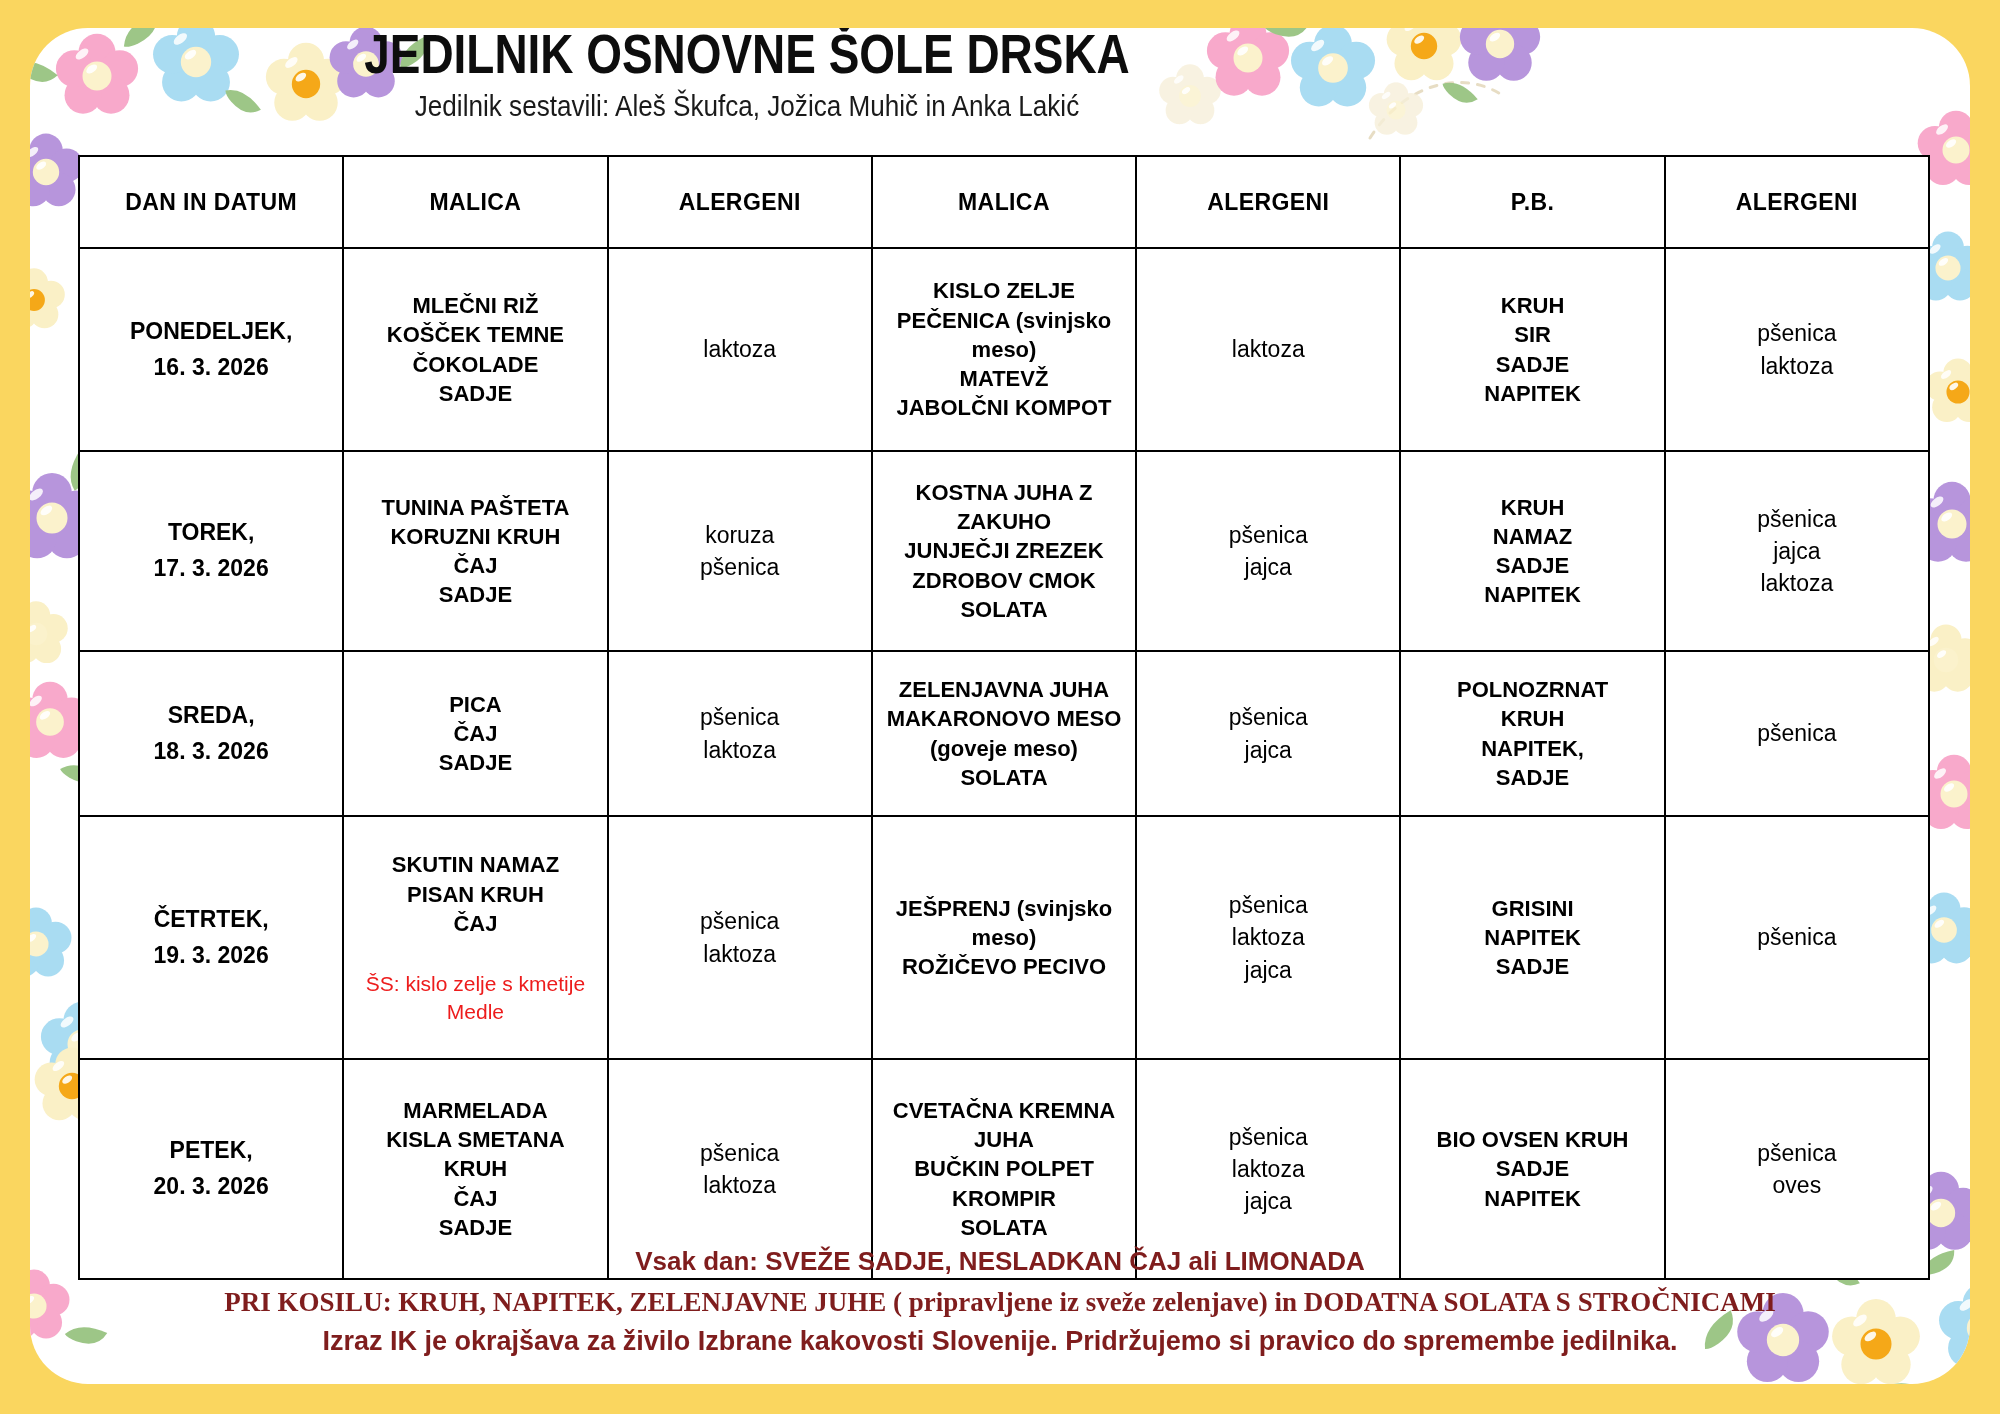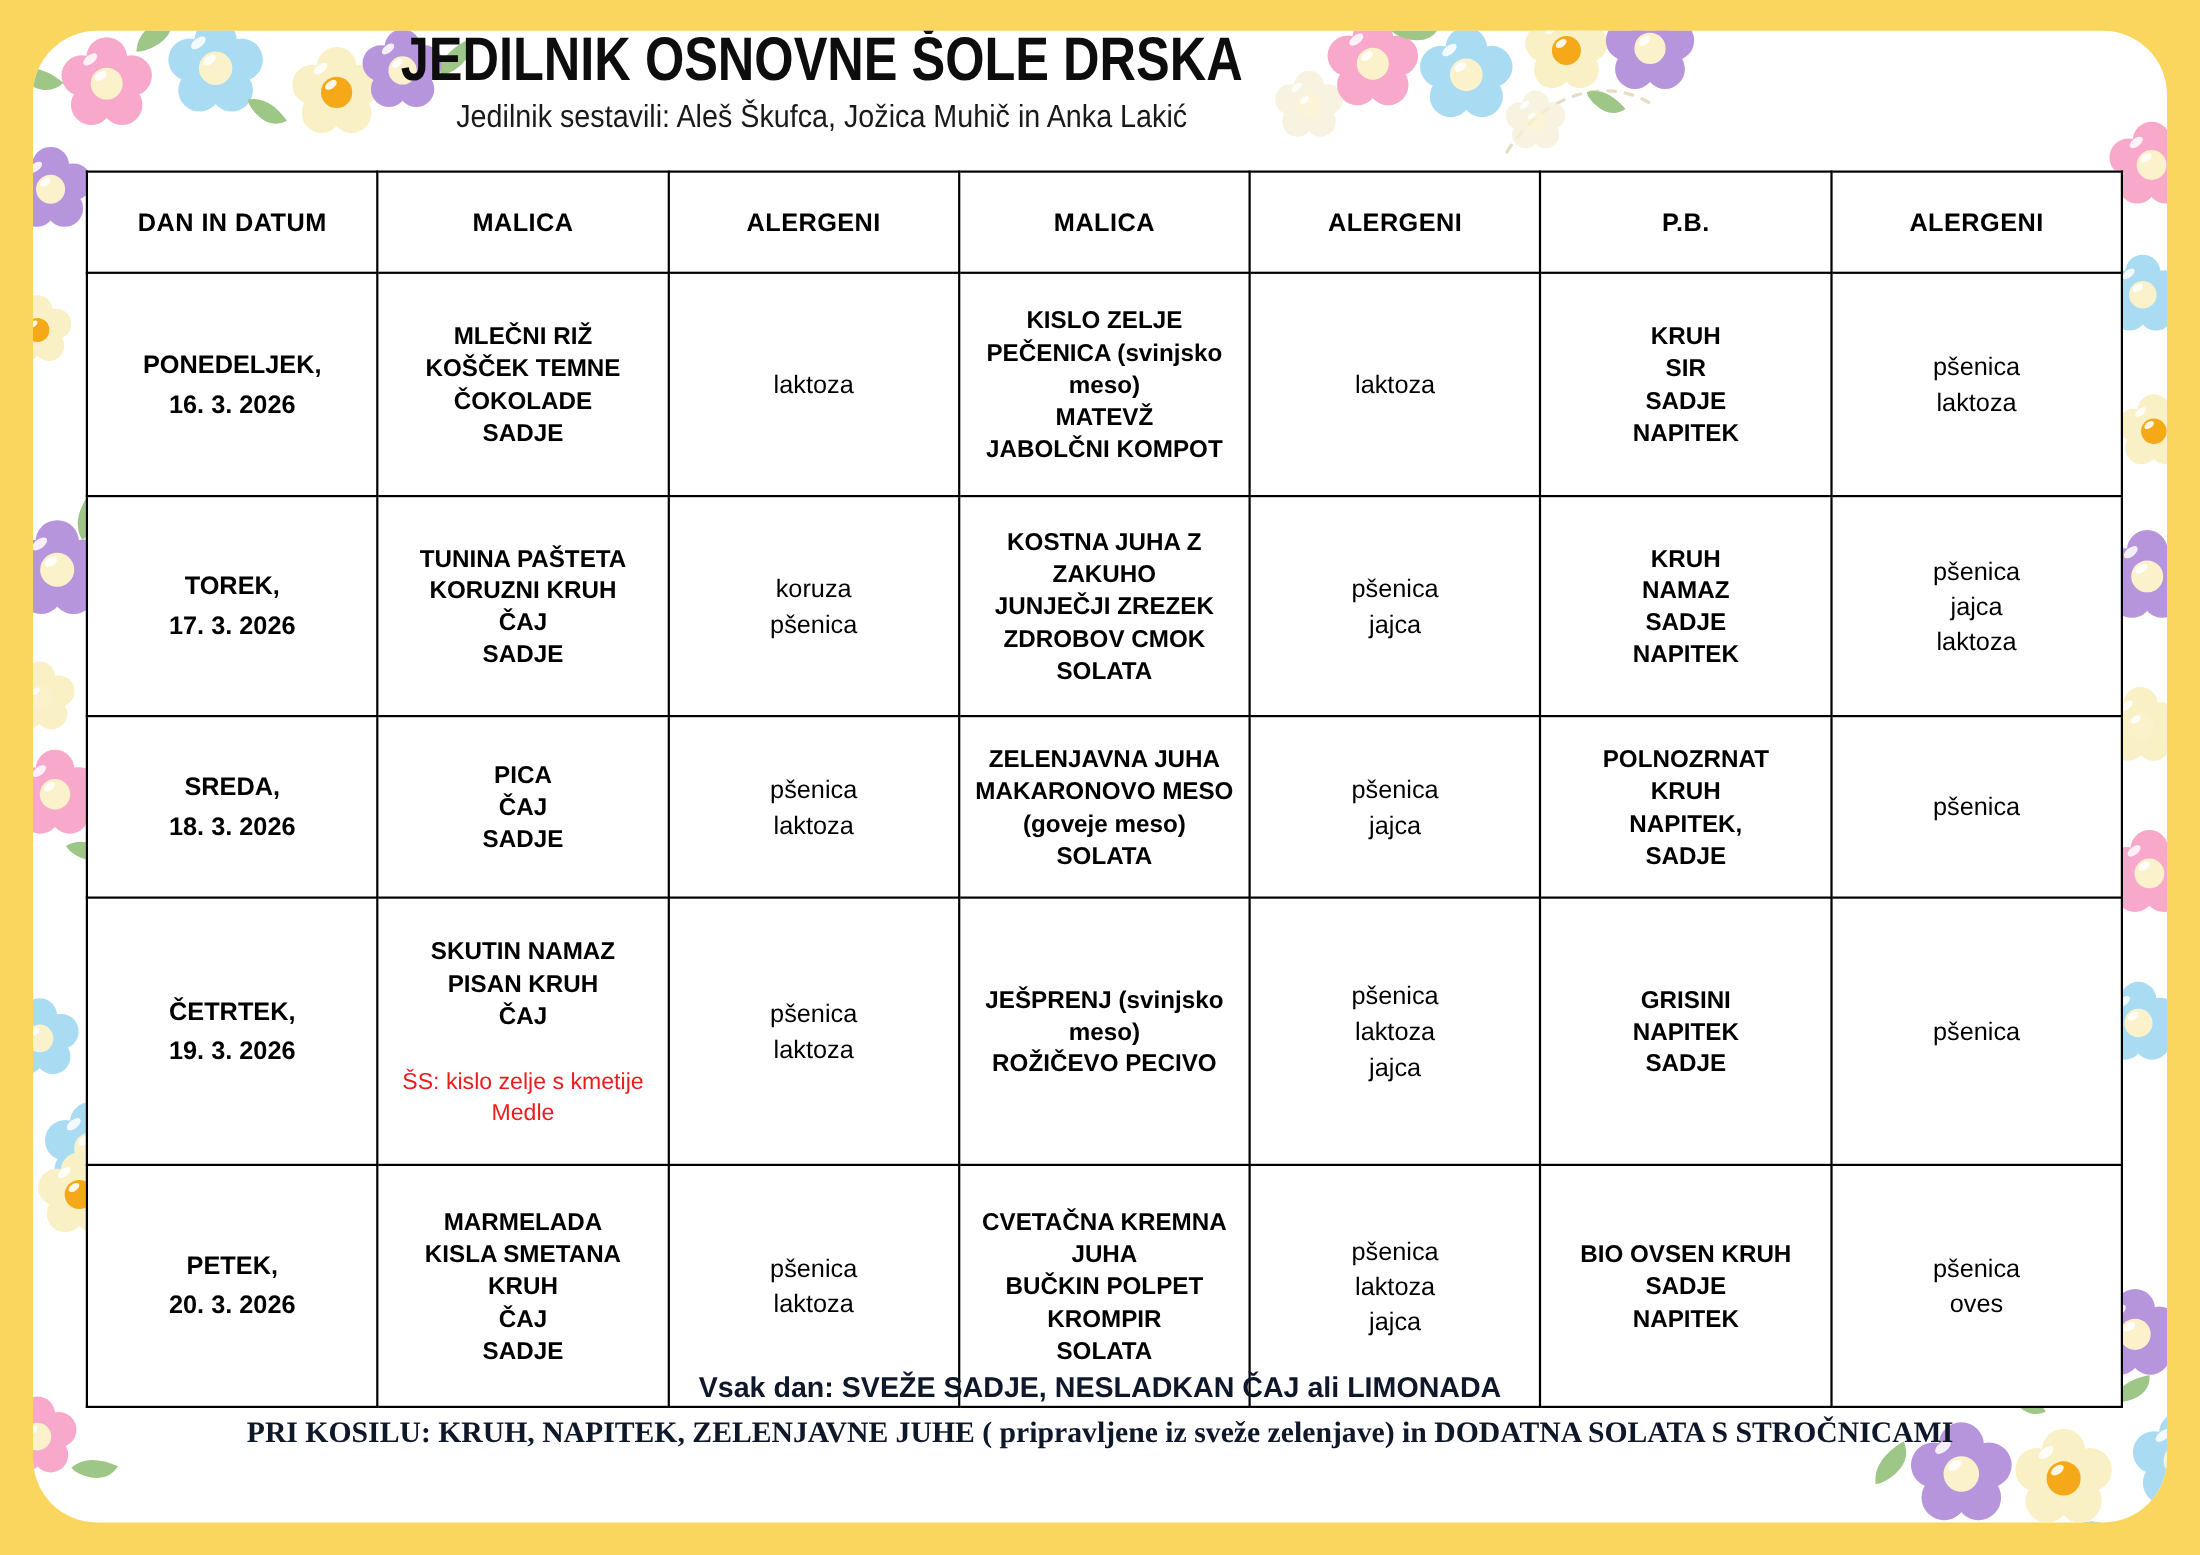--- a/index.html
+++ b/index.html
@@ -20,21 +20,21 @@
   table.menu{position:absolute;left:78px;top:155px;width:1852px;border-collapse:collapse;table-layout:fixed;background:#fff;padding-left:14px;}
   .menu th,.menu td{border:2.5px solid #000;text-align:center;vertical-align:middle;
     padding:4px 8px;white-space:pre-line;color:#000;}
   .menu thead tr{height:92px;}
   .menu th{font-size:23px;font-weight:bold;letter-spacing:.4px;}
   .r0{height:203px}.r1{height:200px}.r2{height:165px}.r3{height:198px}.r4{height:220px}
   td.day{font-weight:bold;font-size:23px;line-height:1.55;}
   td.meal{font-weight:bold;font-size:22px;line-height:1.33;}
   td.allergen{font-size:23px;line-height:1.4;}
   .note-red{color:var(--note-red,#ED1C1C);font-weight:normal;font-size:21px;line-height:1.3;margin-top:3px;white-space:pre-line;}
-  .footer{position:absolute;left:0;width:2000px;top:1246px;text-align:center;color:#0f172a;}
+  .footer{position:absolute;left:0;width:2000px;top:1246px;text-align:center;color:#7f1d1d;}
   .footer .f1{font-size:26px;font-weight:bold;margin-bottom:10px;}
   .footer .f2{font-size:27px;font-weight:bold;margin-bottom:8px;font-family:Liberation Serif, serif;}
   .footer .f3{font-size:27px;font-weight:bold;}
   .dash-arc{position:absolute;left:1362px;top:56px;pointer-events:none;}
   .defs-hidden{position:absolute;width:0;height:0;overflow:hidden;}
 </style>
 </head>
 <body>
 
 <svg class="defs-hidden" aria-hidden="true">
@@ -326,17 +326,18 @@
 NAPITEK</td>
             <td class="allergen">pšenica
 oves</td>
           </tr>
         </tbody>
       </table>
 
       <div class="footer">
         <div class="f1">Vsak dan: SVEŽE SADJE, NESLADKAN ČAJ ali LIMONADA</div>
         <div class="f2">PRI KOSILU: KRUH, NAPITEK, ZELENJAVNE JUHE ( pripravljene iz sveže zelenjave) in DODATNA SOLATA S STROČNICAMI</div>
+        <div class="f3">Izraz IK je okrajšava za živilo Izbrane kakovosti Slovenije. Pridržujemo si pravico do spremembe jedilnika.</div>
       </div>
     </div>
 
   </div>
 </div>
 
 </body></html>

